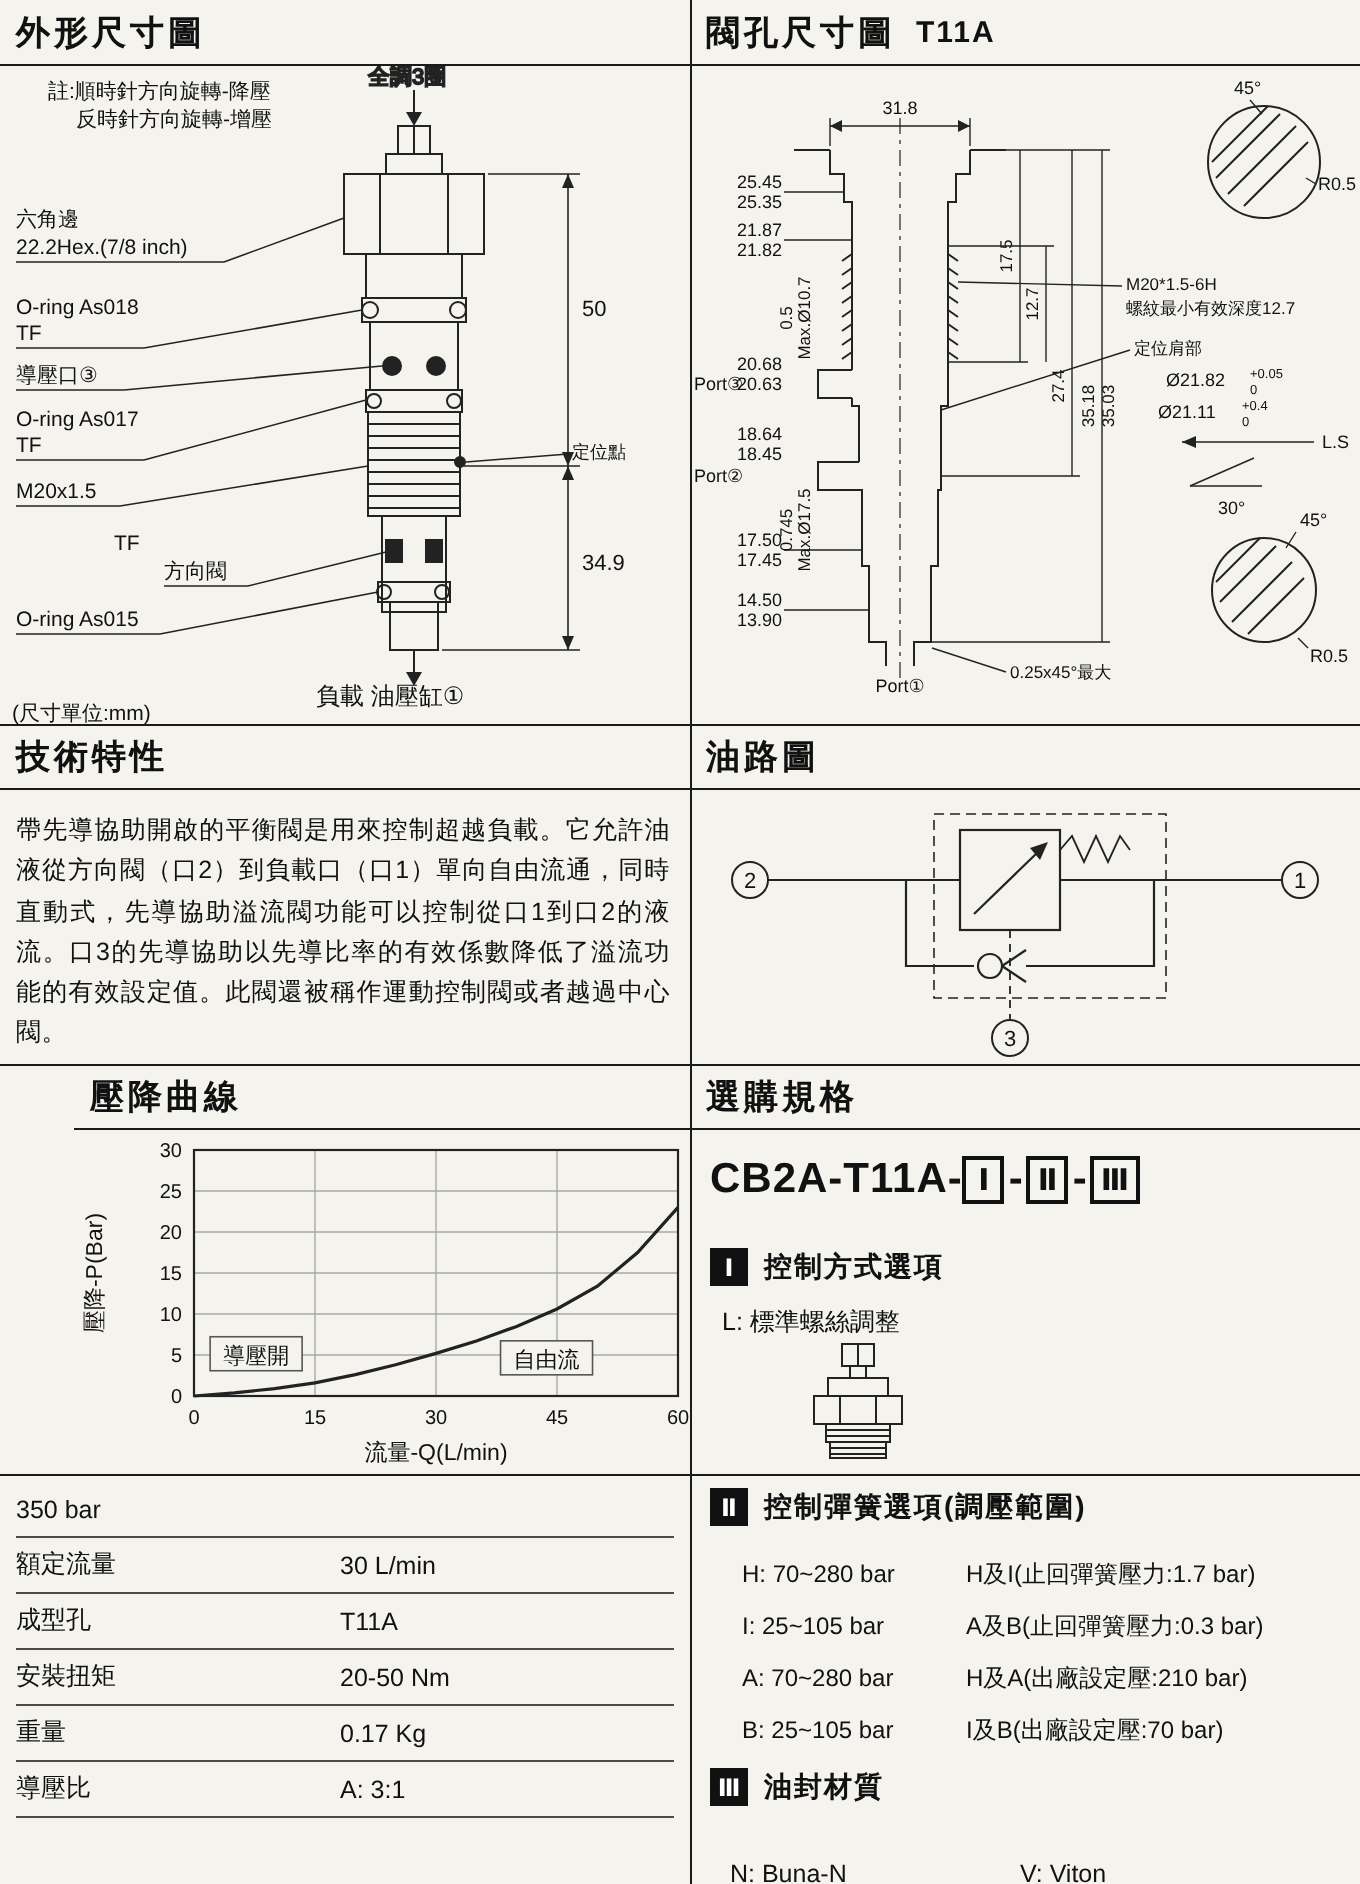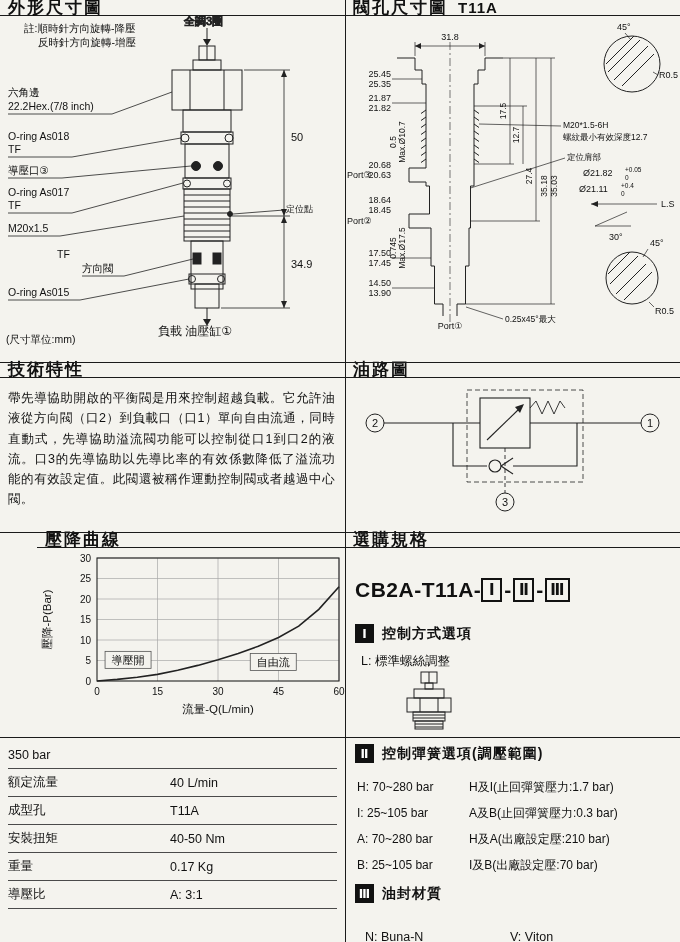--- a/index.html
+++ b/index.html
@@ -1,20 +1,20 @@
 <!DOCTYPE html>
 <html><head>
 <meta charset="utf-8">
 <style>
   * { margin:0; padding:0; box-sizing:border-box; }
   html,body { background:#ffffff; }
   body { font-family:"Liberation Sans","DejaVu Sans",sans-serif; color:#111; }
   .page { position:relative; width:680px; height:942px; background:#f4f3ee; overflow:hidden; }
   .sec { position:absolute; }
-  .titlebar { position:relative; height:16px; border-bottom:1px solid #1a1a1a;
+  .titlebar { position:relative; height:33px; border-bottom:1px solid #1a1a1a;
               display:flex; align-items:center; padding:0 8px; }
   .titlebar h2 { font-size:17px; font-weight:bold; letter-spacing:2px; }
   .titlebar .subtitle { font-size:15px; font-weight:bold; margin-left:10px; letter-spacing:1px; }
   .divider { position:absolute; background:#1a1a1a; }
   svg text { font-family:"Liberation Sans","DejaVu Sans",sans-serif; fill:#111; }
   .t8  { font-size:8.5px; }
   .t9  { font-size:9px; }
   .t10 { font-size:10.5px; }
   .t11 { font-size:11px; }
   .t12 { font-size:12px; }
@@ -28,21 +28,21 @@
   .opt-box { display:inline-flex; min-width:21px; height:24px; border:2px solid #111;
              align-items:center; justify-content:center; font-size:15px; font-weight:bold;
              padding:0 3px; }
   .opt-heading { display:flex; align-items:center; }
   .num-badge { display:inline-flex; width:19px; height:19px; background:#111; color:#fff;
                align-items:center; justify-content:center; font-size:12px; font-weight:bold;
                margin-right:8px; flex:0 0 auto; }
   .opt-heading .heading-text { font-size:14px; font-weight:bold; letter-spacing:1px; }
   .opt-item { font-size:12.5px; }
   .spring-table { font-size:12px; }
-  .spring-row { display:flex; height:26px; align-items:center; }
+  .spring-row { display:flex; height:26px; align-items:center;margin-left:14px; }
   .spring-range { width:112px; flex:0 0 auto; }
   .seal-row { display:flex; font-size:12.5px; }
   .seal-left { width:145px; flex:0 0 auto; }
   
   .params-table { margin:4px 8px 0 8px; }
   .param-row { display:flex; align-items:center; height:28px; border-bottom:1px solid #4a4a4a; font-size:12.5px; }
   .param-label { width:162px; flex:0 0 auto; }
 </style>
 </head>
 <body>
@@ -423,29 +423,29 @@
     </div>
   </section>
 
   <section class="sec" style="left:0;top:737px;width:345px;height:205px;">
     <div class="params-table">
       <div class="param-row">
         <span class="param-value">350 bar</span>
       </div>
       <div class="param-row">
         <span class="param-label">額定流量</span>
-        <span class="param-value">40 L/min</span>
+        <span class="param-value">30 L/min</span>
       </div>
       <div class="param-row">
         <span class="param-label">成型孔</span>
         <span class="param-value">T11A</span>
       </div>
       <div class="param-row">
         <span class="param-label">安裝扭矩</span>
-        <span class="param-value">40-50 Nm</span>
+        <span class="param-value">20-50 Nm</span>
       </div>
       <div class="param-row">
         <span class="param-label">重量</span>
         <span class="param-value">0.17 Kg</span>
       </div>
       <div class="param-row">
         <span class="param-label">導壓比</span>
         <span class="param-value">A: 3:1</span>
       </div>
     </div>

